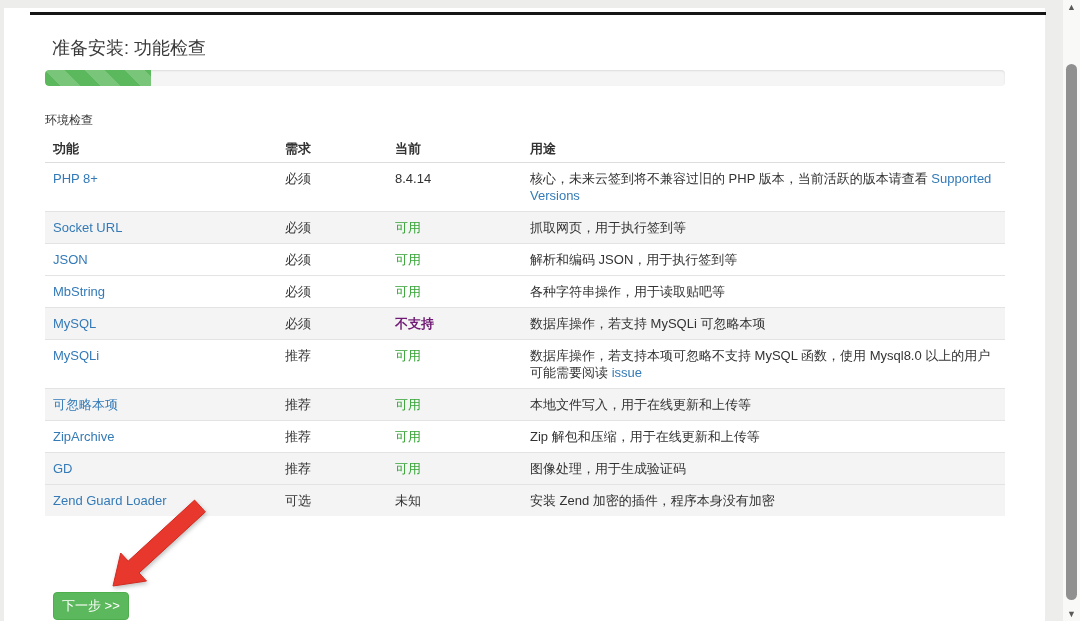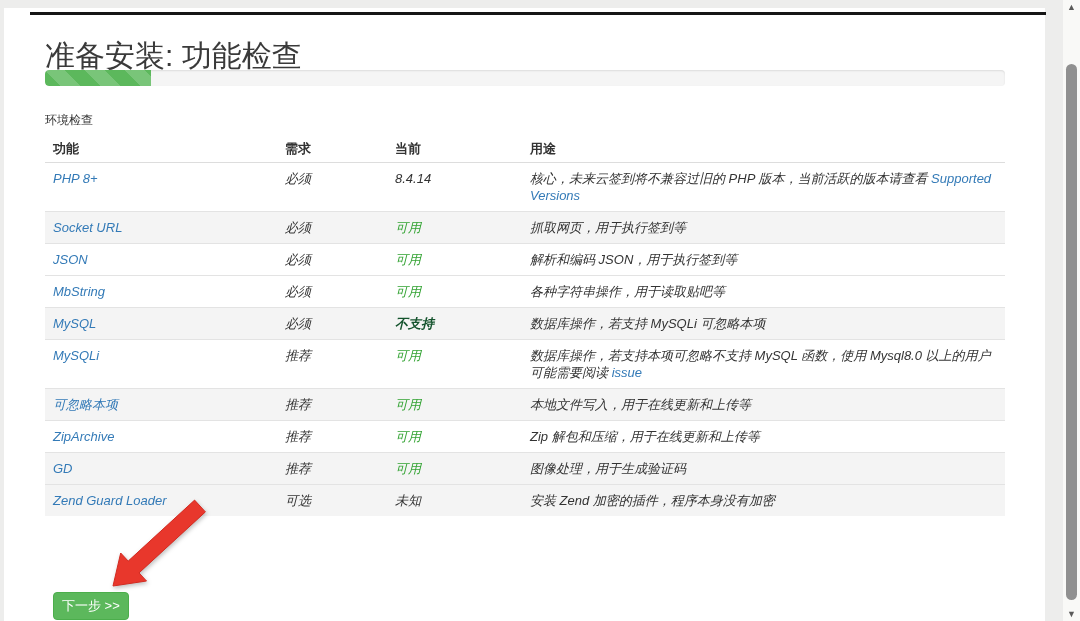--- a/index.html
+++ b/index.html
@@ -11,22 +11,22 @@
   }
   .card{
     position:absolute;left:4px;top:8px;width:1041px;height:613px;
     background:#ffffff;
   }
   .top-rule{
     position:absolute;left:26px;top:4px;width:1016px;height:3px;
     background:#151515;
   }
   .page-title{
-    position:absolute;left:41px;top:14px;
-    font-size:30px;line-height:28px;color:#3a3a3a;font-weight:400;
+    position:absolute;left:48px;top:14px;
+    font-size:18px;line-height:28px;color:#3a3a3a;font-weight:400;
     white-space:nowrap;
   }
   .progress{
     position:absolute;left:41px;top:62px;width:960px;height:16px;
     background:#f5f5f5;border-radius:4px;
     box-shadow:inset 0 1px 2px rgba(0,0,0,.1);
     overflow:hidden;
   }
   .progress-fill{
     height:100%;background-color:#5cb85c;border-radius:4px 0 0 4px;
@@ -42,27 +42,26 @@
     border-collapse:collapse;table-layout:fixed;
     font-size:13px;color:#333;
   }
   table.env th{
     text-align:left;font-weight:bold;font-size:13px;
     padding:5px 8px;border-bottom:1px solid #ddd;line-height:16px;
   }
   table.env td{
     padding:7px 8px;border-top:1px solid #e3e3e3;line-height:17px;
     vertical-align:top;
-    font-style:italic;
   }
   table.env tr:first-child td{border-top:none;}
   tr.striped td{background:#f4f4f4;}
   a.feature-link,a.purpose-link{color:#337ab7;text-decoration:none;cursor:pointer;}
   .st-ok{color:#35a435;}
-  .st-bold{font-weight:bold;color:#14532d;}
+  .st-bold{font-weight:bold;color:#701a75;}
   .next-btn{
     position:absolute;left:49px;top:584px;
     background:#5cb85c;border:1px solid #4cae4c;border-radius:4px;
     color:#fff;font-size:13px;padding:5px 8px;line-height:16px;
     font-family:inherit;cursor:pointer;white-space:nowrap;
   }
   .arrow-overlay{
     position:absolute;left:0;top:0;width:1080px;height:621px;
     pointer-events:none;z-index:20;
   }

